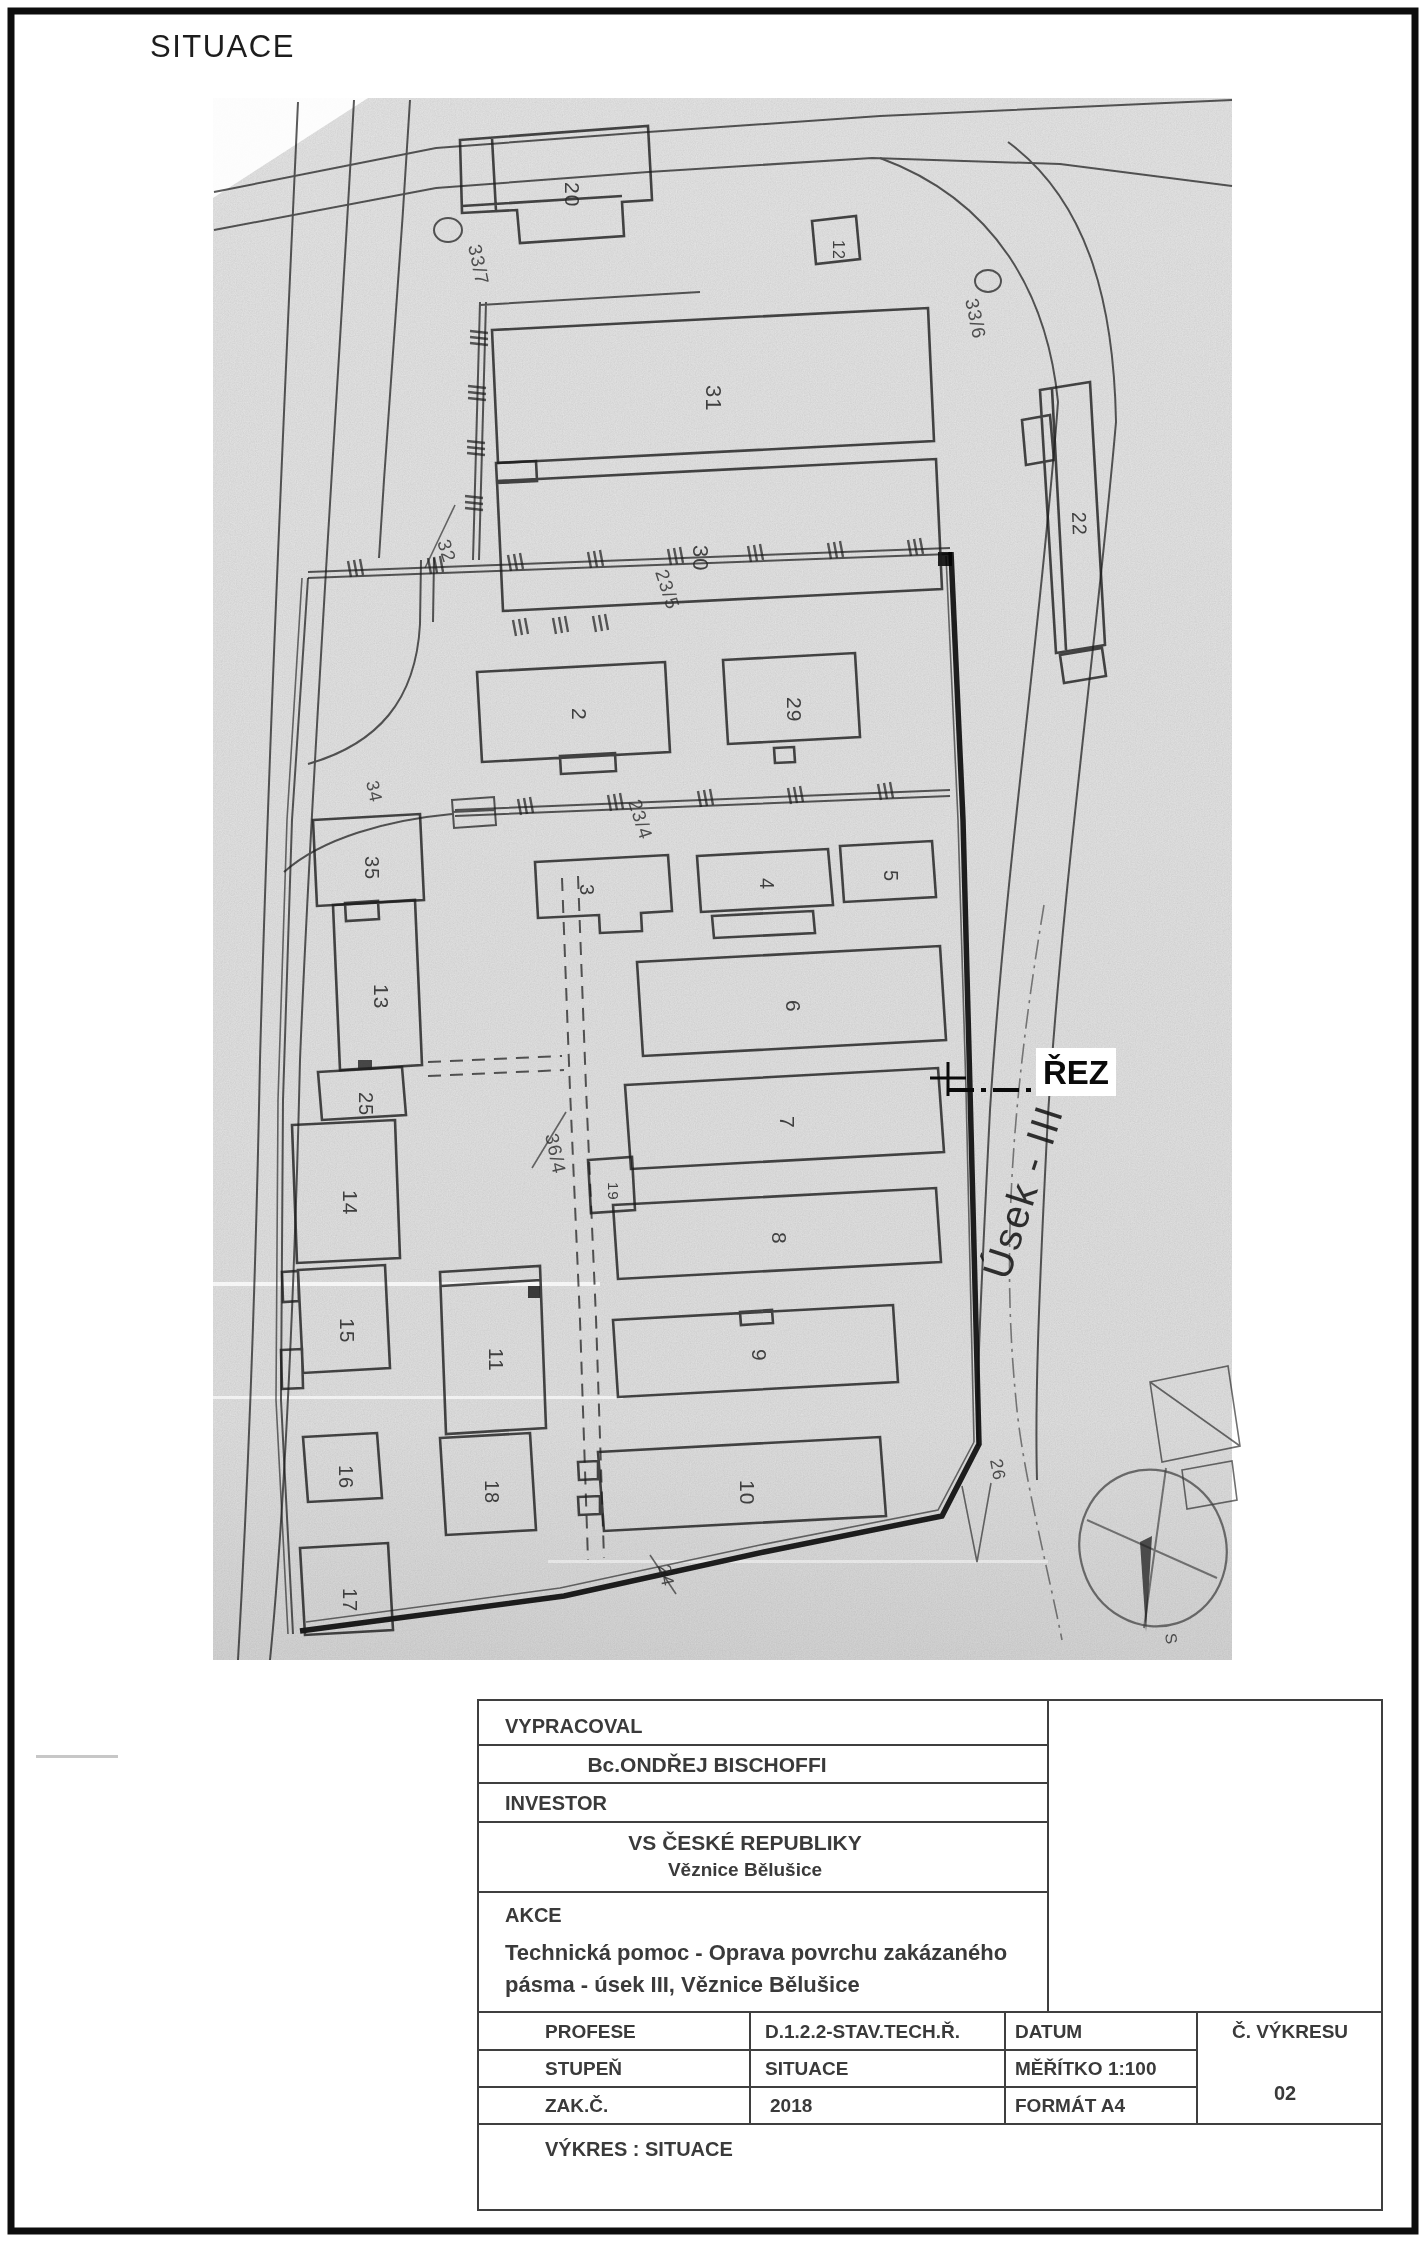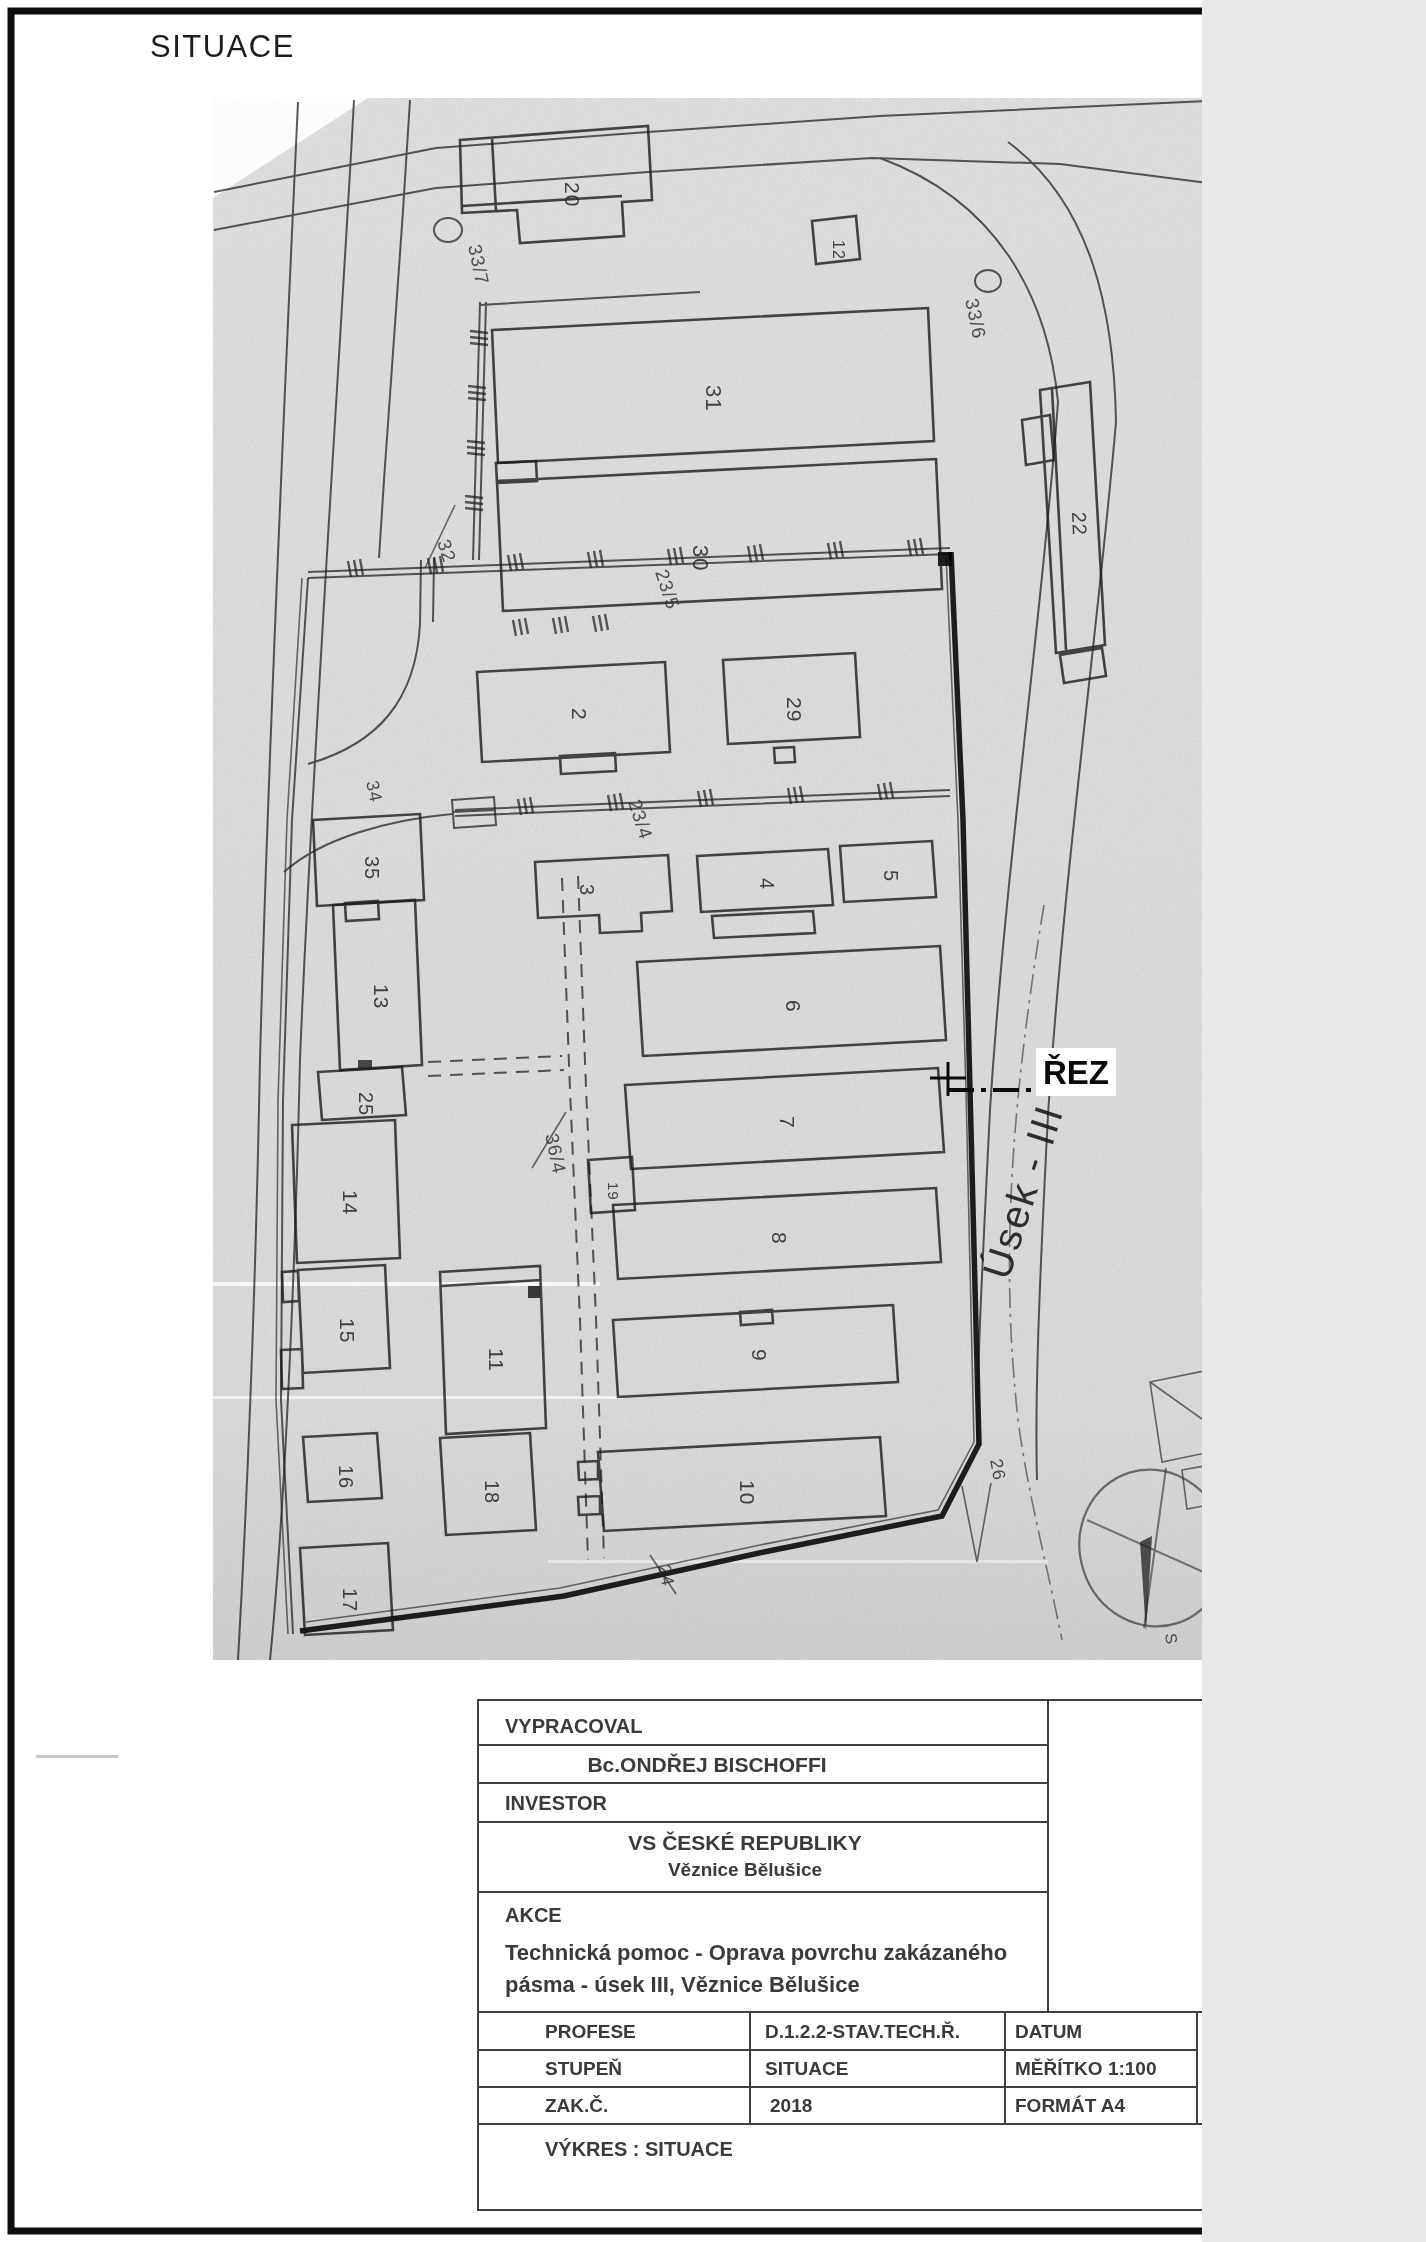--- a/index.html
+++ b/index.html
@@ -1,16 +1,16 @@
 <!DOCTYPE html>
 <html><head>
 <meta charset="utf-8">
 <style>
   html,body{margin:0;padding:0;background:#e8e8e8;}
-  .page{position:relative;width:1202px;height:2242px;background:#ffffff;overflow:hidden;
+  .page{position:relative;width:1426px;height:2242px;background:#ffffff;overflow:hidden;
         font-family:"Liberation Sans",sans-serif;}
   svg{position:absolute;left:0;top:0;}
   .map-num{font-family:"Liberation Sans",sans-serif;fill:#262626;opacity:.85;letter-spacing:1px;}
   .parcel{font-family:"Liberation Sans",sans-serif;fill:#2b2b2b;opacity:.8;letter-spacing:1px;}
   .tb{fill:#3a3a3a;font-weight:bold;font-family:"Liberation Sans",sans-serif;}
   .tline{stroke:#3f3f3f;stroke-width:2;fill:none;}
   .scanline{stroke:#1c1c1c;stroke-width:2;fill:none;opacity:.72;}
   .bld{stroke:#1b1b1b;stroke-width:2.6;fill:none;opacity:.8;}
   .thin{stroke:#222;stroke-width:1.6;fill:none;opacity:.65;}
 </style>

